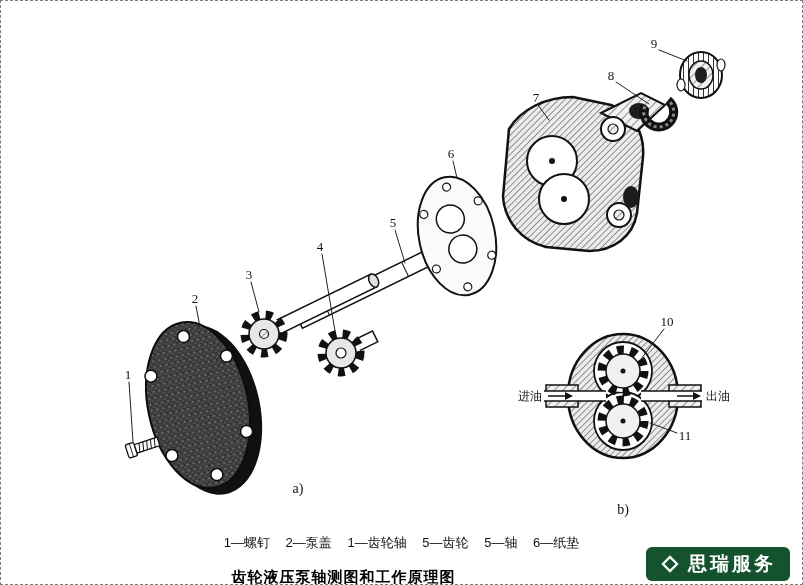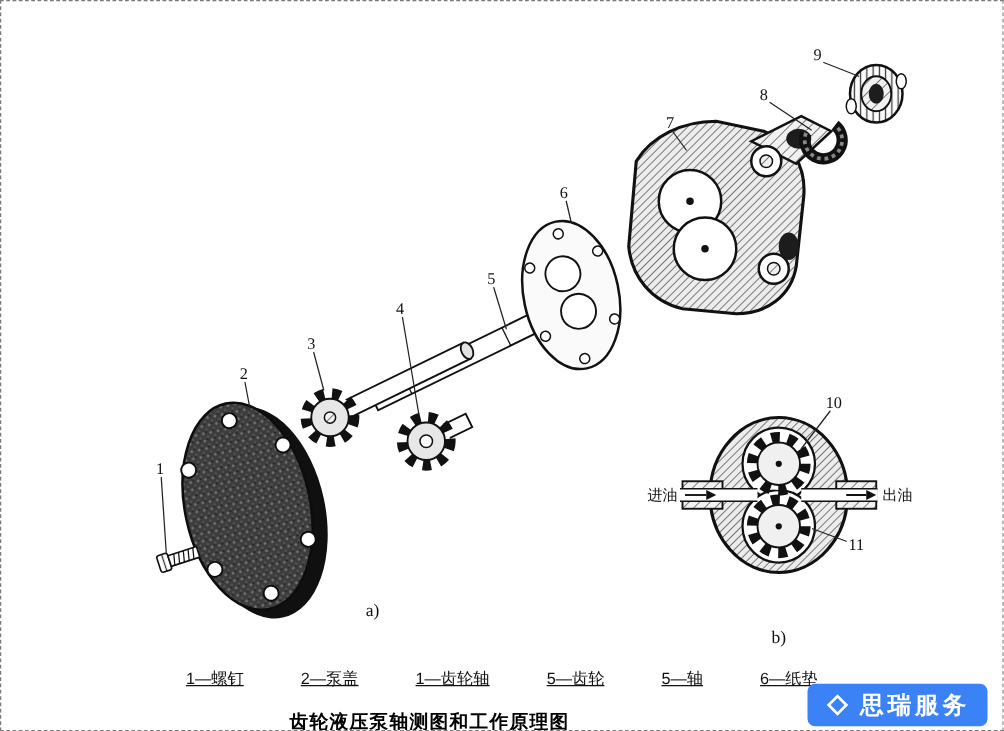--- a/index.html
+++ b/index.html
@@ -6,29 +6,29 @@
   .page{
     position:relative;width:803px;height:585px;background:#ffffff;
     border:1px dashed #7a7a7a;box-sizing:border-box;overflow:hidden;
     font-family:"Liberation Sans",sans-serif;color:#1a1a1a;
   }
   .drawing{position:absolute;left:0;top:0;}
   .cap{position:absolute;left:0;width:100%;text-align:center;font-size:13px;color:#111;}
   .cap1{top:511px;letter-spacing:1px;}
   .cap2{top:533px;}
   .cap3{top:551px;}
-  .cap .li{margin:0 21px;white-space:nowrap;text-decoration:underline;}
+  .cap .li{margin:0 6px;white-space:nowrap;}
   .fig-title{
     position:absolute;left:0;top:567px;width:100%;text-align:center;
     font-size:15px;font-weight:bold;letter-spacing:1px;color:#000;
     transform:translateX(-58px);
   }
   .watermark{
     position:absolute;right:12px;bottom:3px;height:30px;
-    background:#3b82f6;border-radius:6px;color:#fff;
+    background:#14532d;border-radius:6px;color:#fff;
     display:flex;align-items:center;gap:8px;padding:2px 14px;
     font-weight:bold;font-size:19px;letter-spacing:3px;z-index:5;
   }
   .wm-logo{display:flex;align-items:center;}
   svg text.num{font-family:"Liberation Serif",serif;font-size:13px;fill:#111;}
   svg text.cn{font-family:"Liberation Sans",sans-serif;font-size:12px;fill:#111;}
   svg text.sub{font-family:"Liberation Serif",serif;font-size:14px;fill:#111;}
 </style>
 </head>
 <body>

